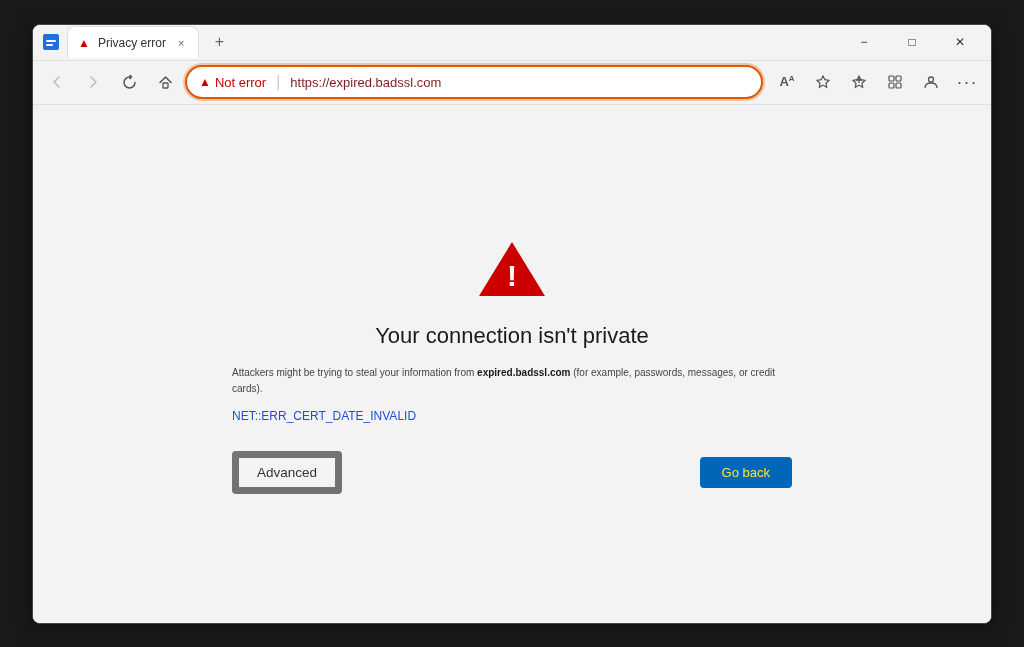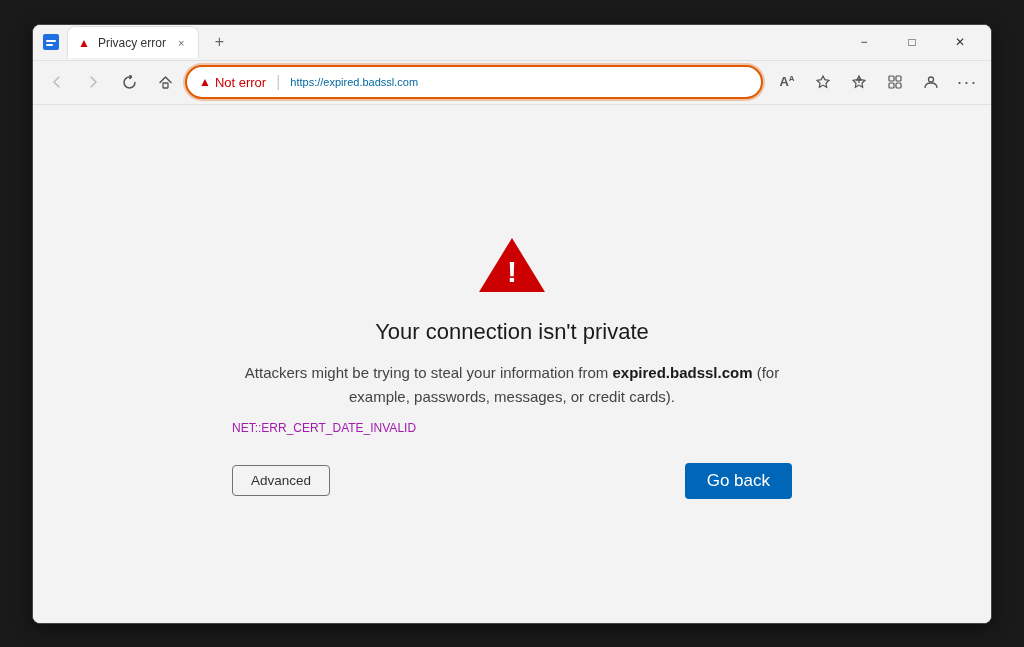--- a/index.html
+++ b/index.html
@@ -141,22 +141,22 @@
     .address-warning-icon {
       color: #cc0000;
       font-size: 12px;
     }
     .address-separator {
       color: #ccc;
       font-size: 16px;
       margin: 0 4px;
     }
     .address-url {
-      color: #0369a1;
-      font-size: 11px;
+      color: #7f1d1d;
+      font-size: 13px;
       text-decoration: none;
     }
     .nav-toolbar {
       display: flex;
       align-items: center;
       gap: 4px;
       margin-left: 4px;
     }
     .toolbar-btn {
       width: 32px;
@@ -192,59 +192,59 @@
       margin-bottom: 20px;
     }
     .error-title {
       font-size: 22px;
       font-weight: 400;
       color: #1a1a1a;
       margin-bottom: 16px;
       text-align: center;
     }
     .error-description {
-      font-size: 15px;
+      font-size: 10px;
       color: #444;
       line-height: 1.6;
-      text-align: center;
+      text-align: left;
       width: 100%;
       margin-bottom: 12px;
     }
     .error-description strong {
       font-weight: 700;
       color: #1a1a1a;
     }
     .error-code {
       font-size: 12px;
-      color: #a21caf;
+      color: #1d4ed8;
       width: 100%;
       margin-bottom: 28px;
     }
     .error-actions {
       display: flex;
       justify-content: space-between;
       width: 100%;
       align-items: center;
     }
     .btn-advanced {
       background: transparent;
-      border: 1px solid #737373;
+      border: 7px solid #737373;
       border-radius: 4px;
       padding: 7px 18px;
       font-size: 13.5px;
       color: #333;
       cursor: pointer;
     }
     .btn-go-back {
       background: #0067b8;
       border: none;
       border-radius: 4px;
       padding: 8px 22px;
-      font-size: 17px;
-      color: #ffffff;
+      font-size: 13px;
+      color: #fde047;
       cursor: pointer;
     }
   </style>
 </head>
 <body>
 
 <div class="browser-window">
 
   <div class="title-bar">
     <div class="title-bar-left">

